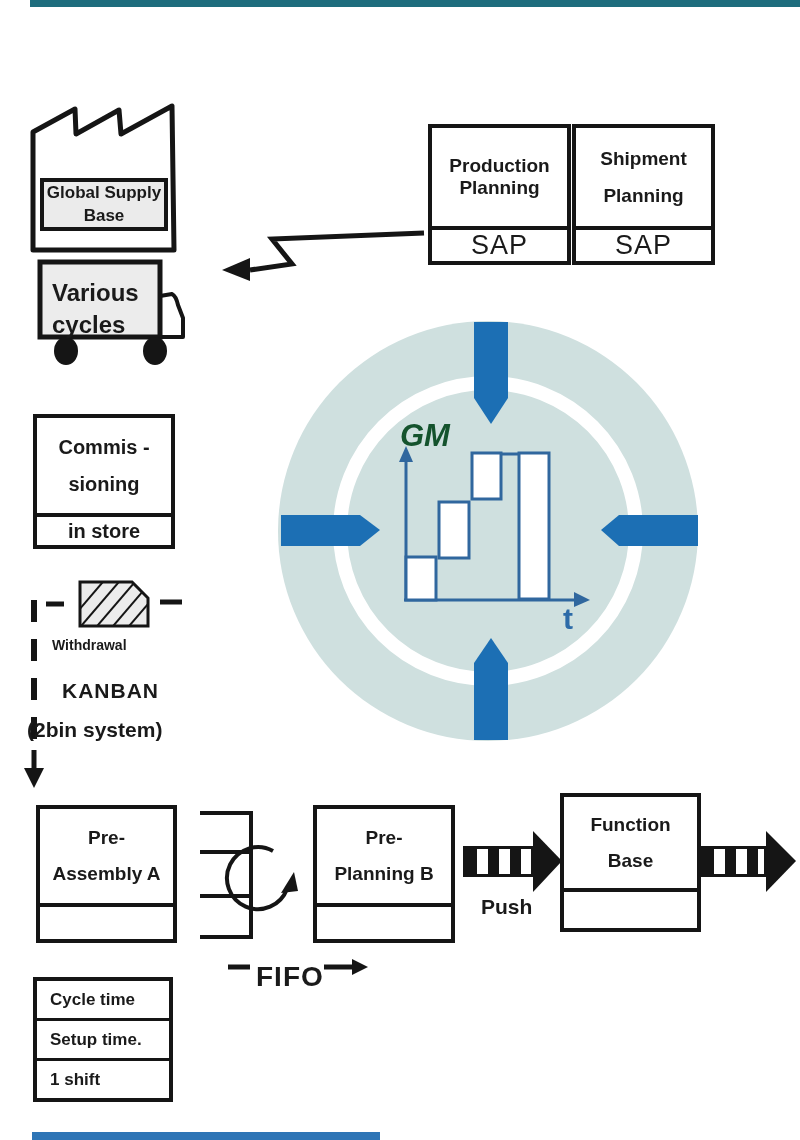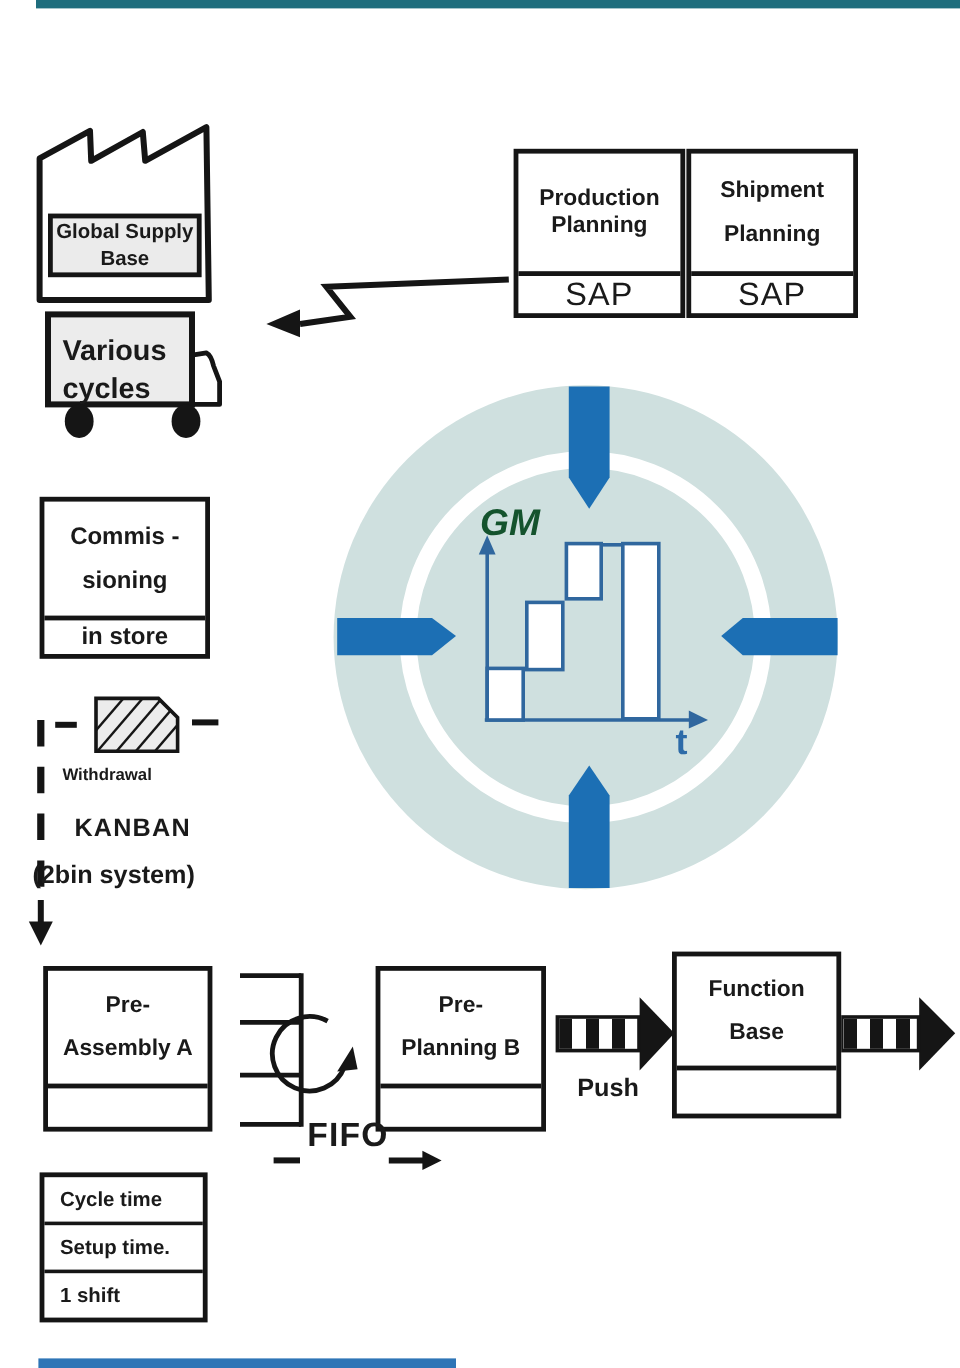--- a/index.html
+++ b/index.html
@@ -190,21 +190,21 @@
 
   <div class="box" style="left:560px;top:793px;width:141px;height:139px;">
     <div class="cell-top" style="height:91px;font-size:19px;gap:14px;">
       <span>Function</span>
       <span>Base</span>
     </div>
     <div class="cell-bottom"></div>
   </div>
 
   <div class="lbl" style="left:481px;top:895px;font-size:21px;">Push</div>
-  <div class="lbl" style="left:256px;top:930px;font-size:28px;letter-spacing:1px;">FIFO</div>
+  <div class="lbl" style="left:256px;top:961px;font-size:28px;letter-spacing:1px;">FIFO</div>
 
   <div class="metrics" style="left:33px;top:977px;width:140px;height:125px;">
     <div class="mrow">Cycle time</div>
     <div class="mrow">Setup time.</div>
     <div class="mrow">1 shift</div>
   </div>
 
 </div>
 
 </body></html>

